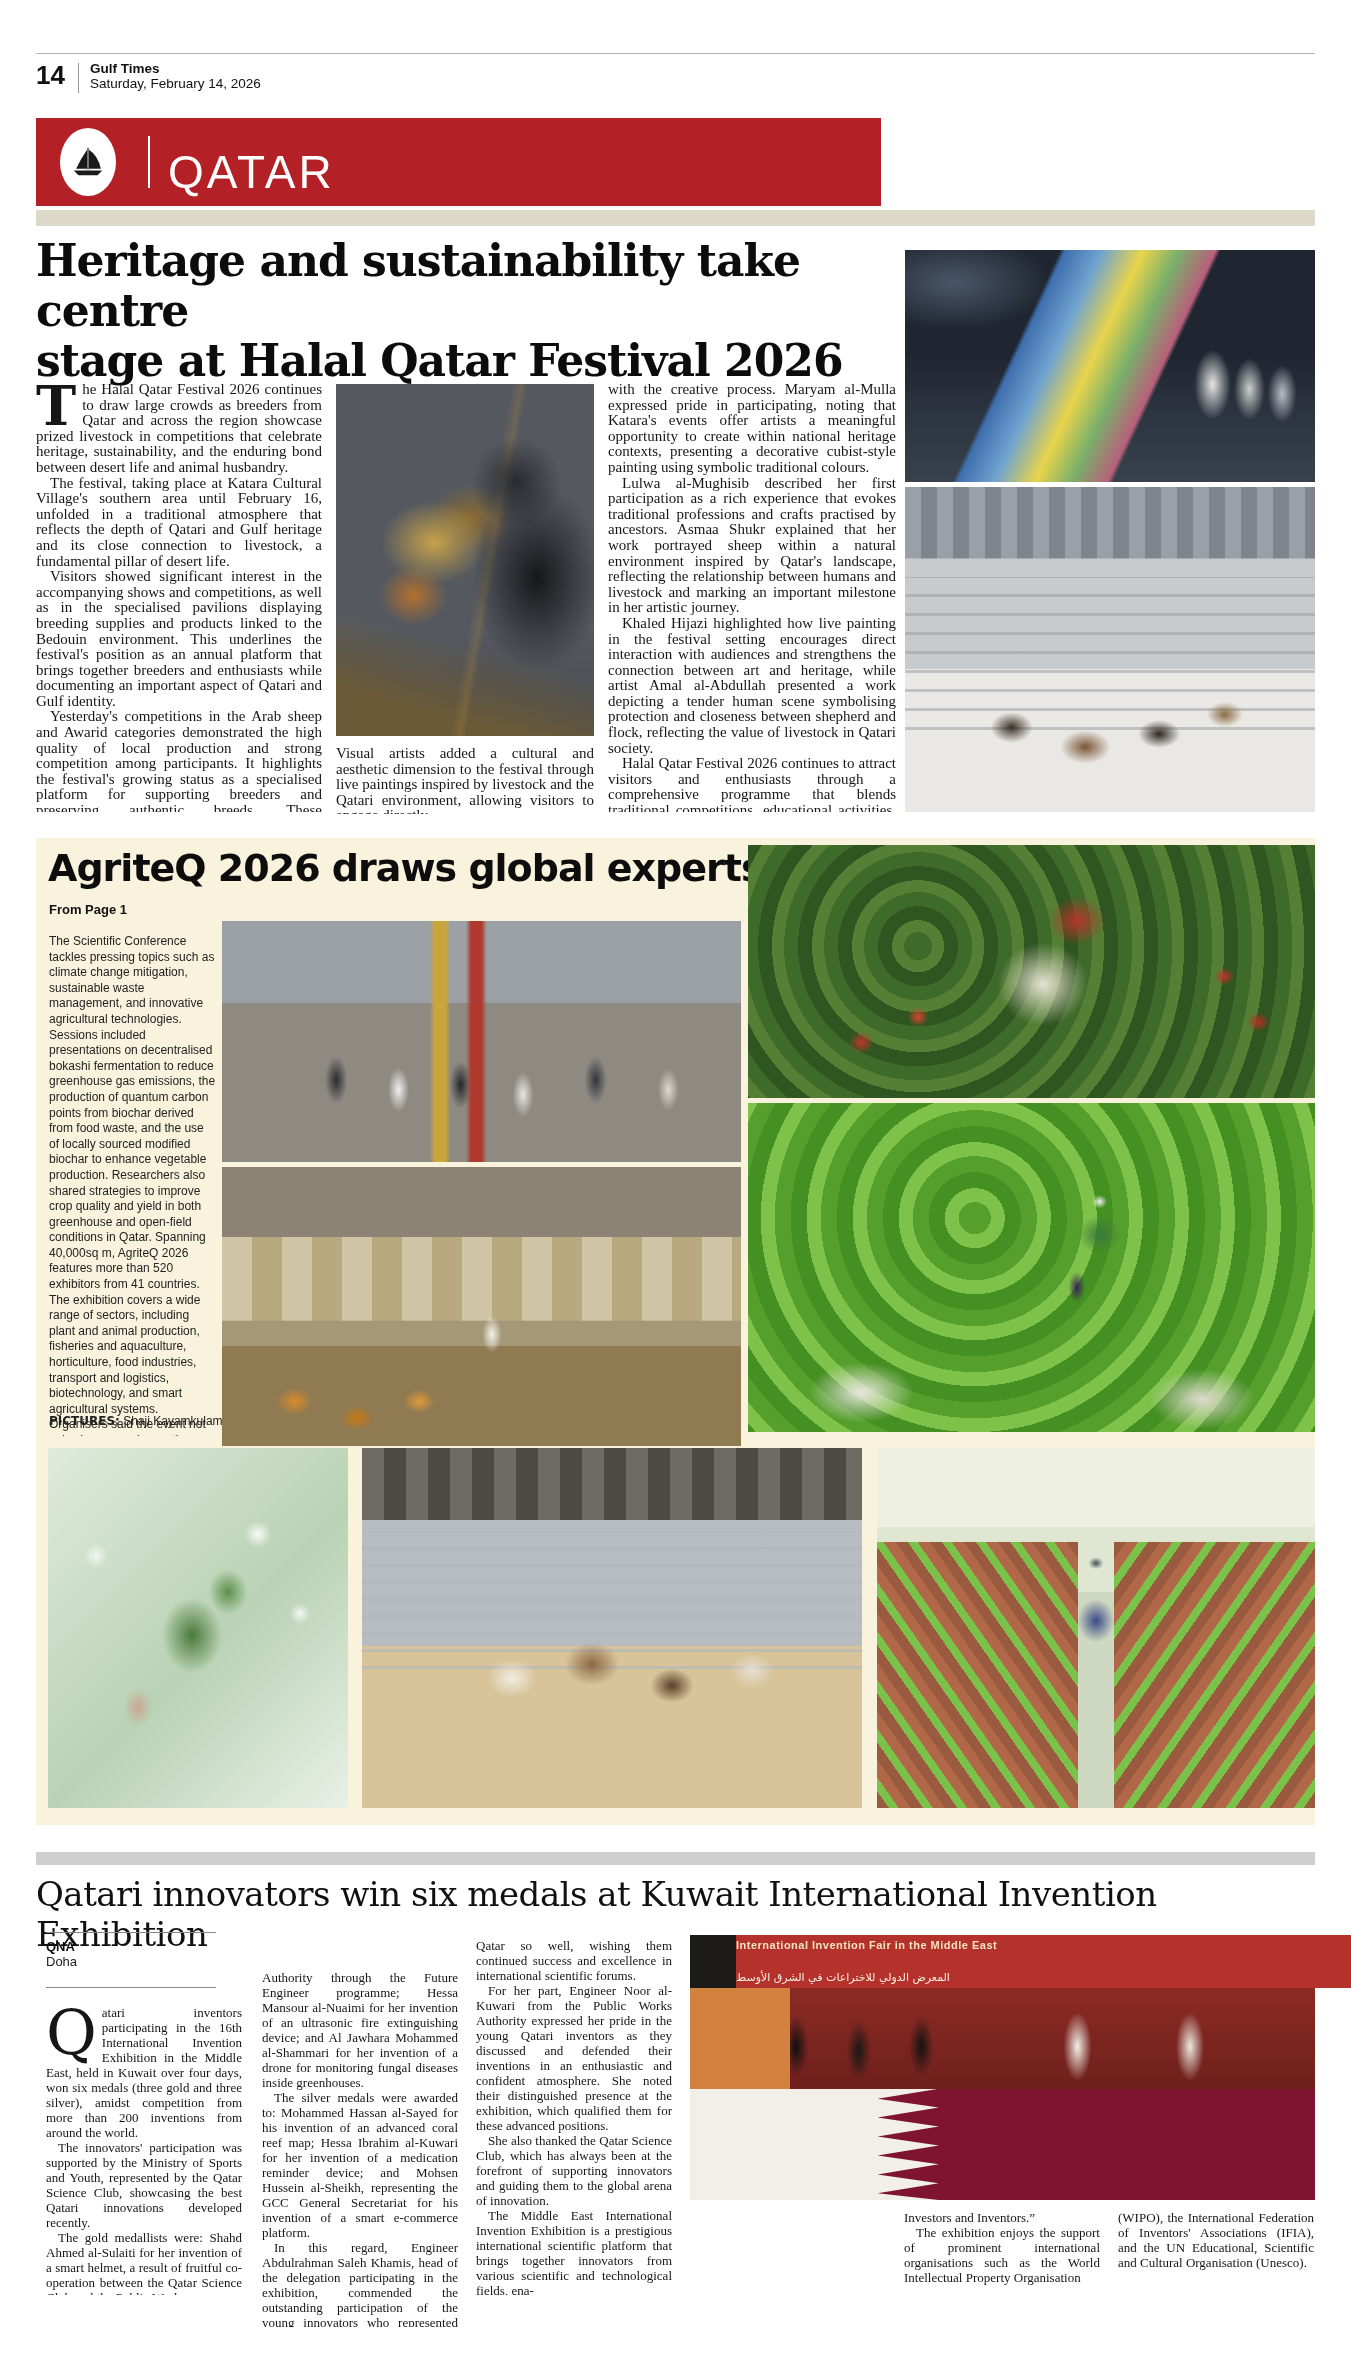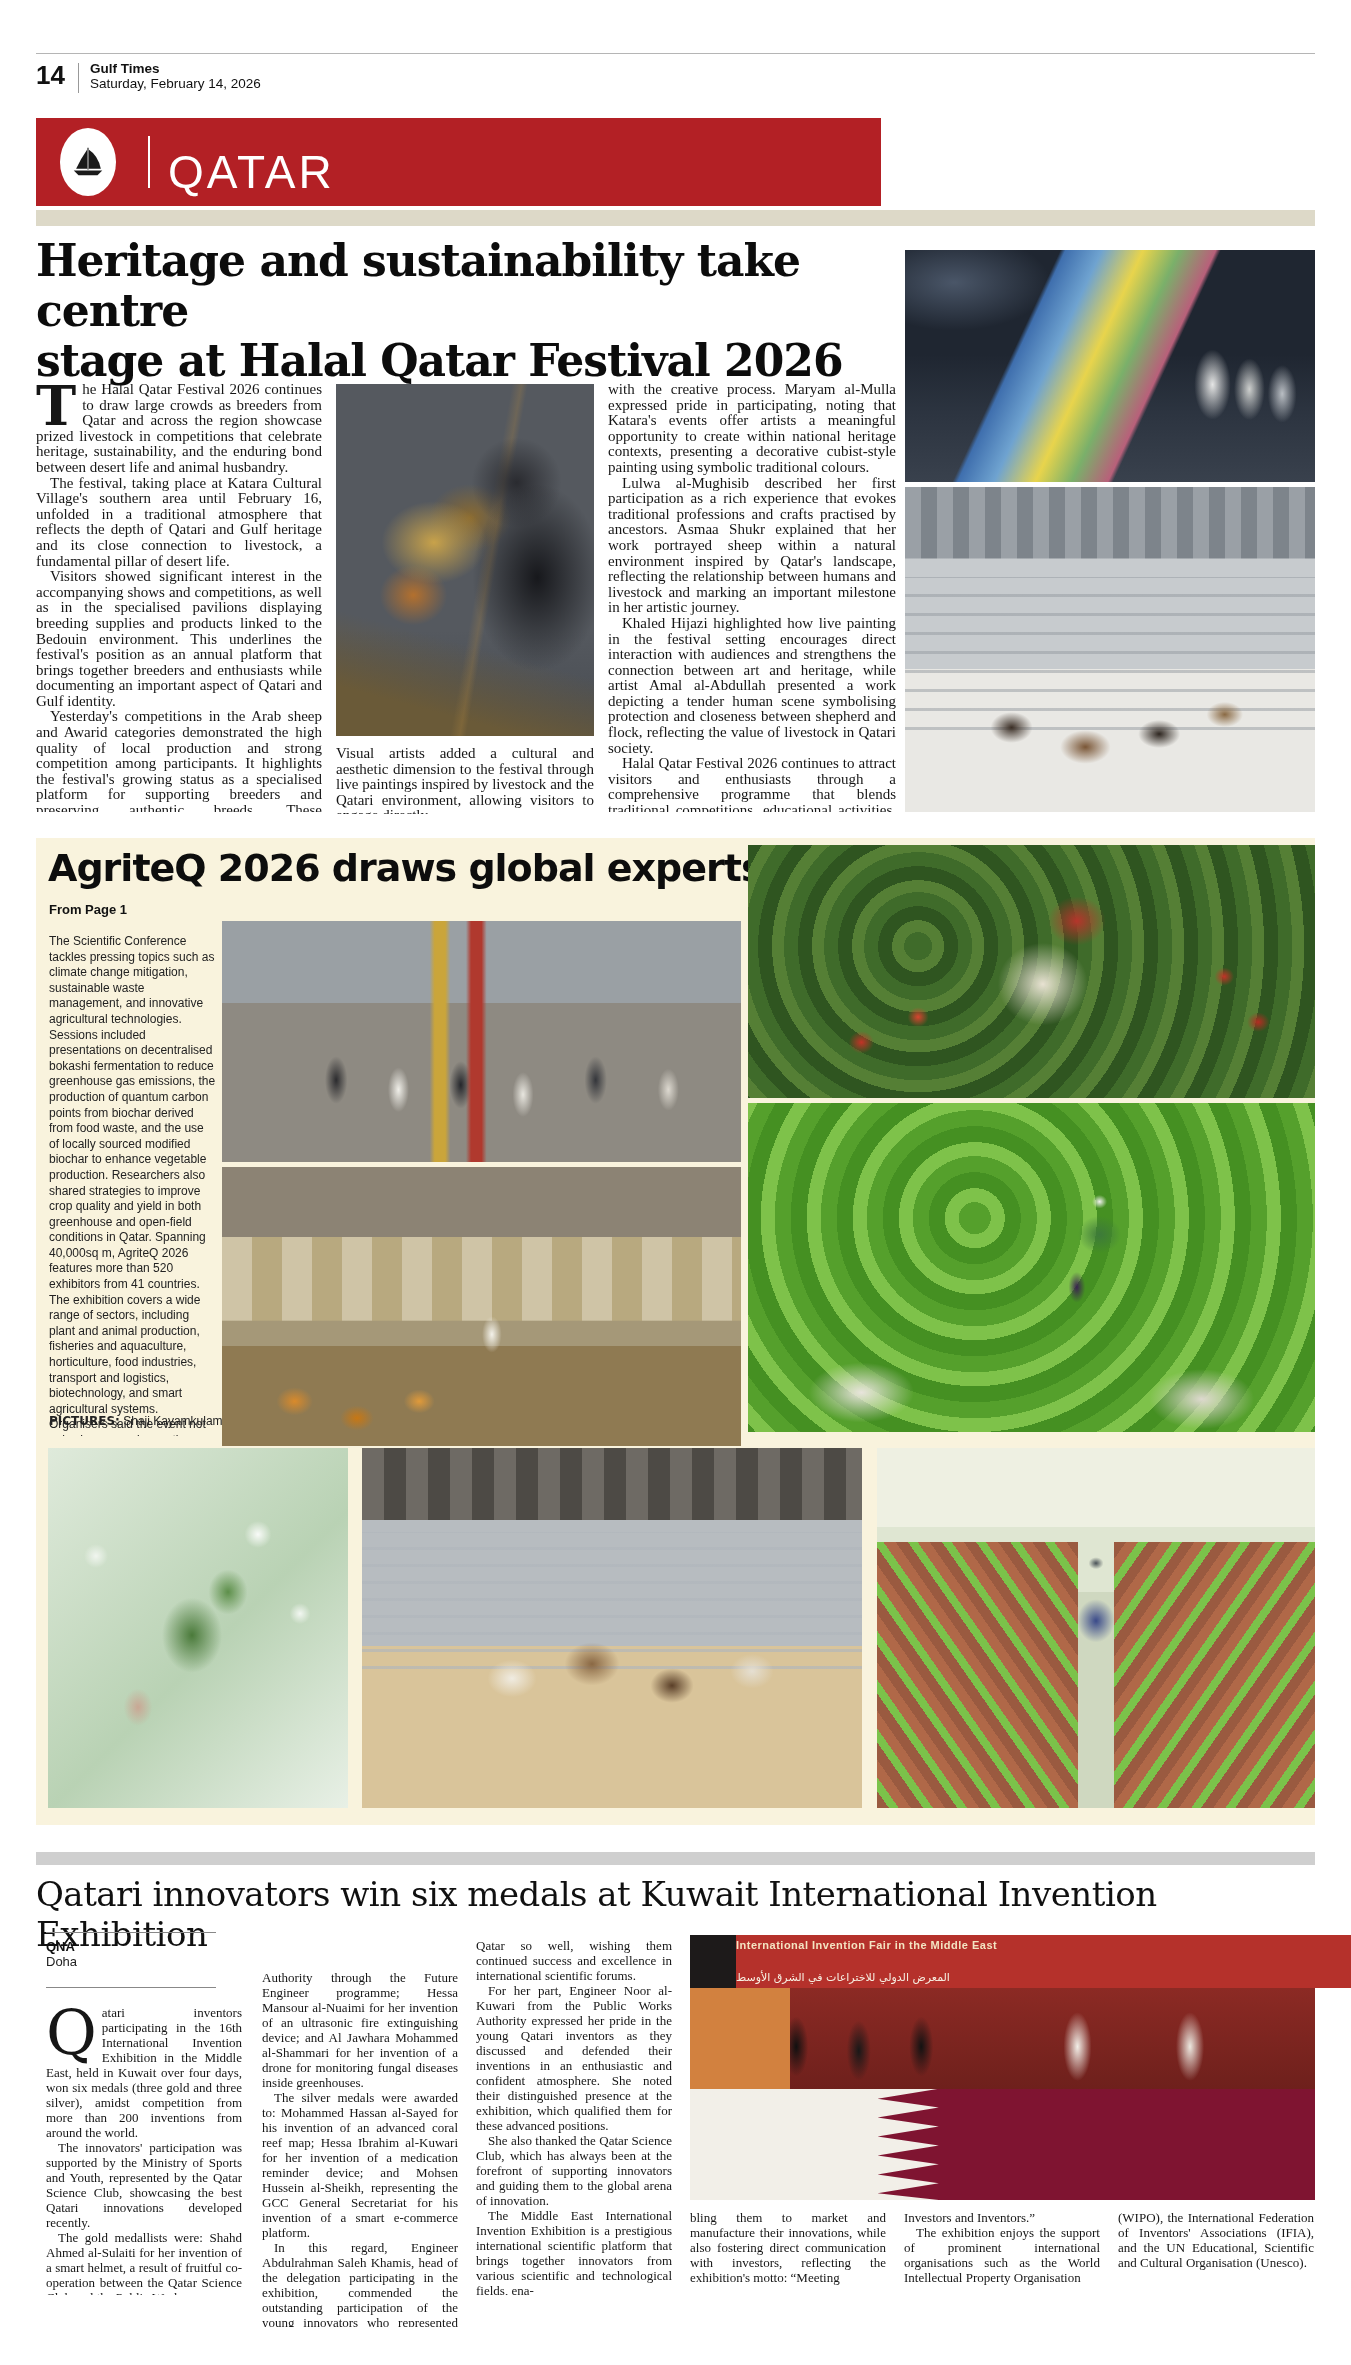--- a/index.html
+++ b/index.html
@@ -270,23 +270,20 @@
   <div class="ph ph-flag" style="left:690px;top:1935px;width:625px;height:265px;">
     <div class="flag-banner">
       <div class="l1">International Invention Fair in the Middle East</div>
       <div class="l2">المعرض الدولي للاختراعات في الشرق الأوسط</div>
     </div>
     <div class="flag-people"></div>
     <div class="flag-white"></div>
     <div class="flag-maroon"></div>
   </div>
 
-  <div class="b-col" style="left:690px;top:2210px;width:196px;height:80px;">
-      <p>bling them to market and manufacture their innovations, while also fostering direct communication with investors, reflecting the exhibition's motto: “Meeting</p>
-    </div>
   <div class="b-col" style="left:904px;top:2210px;width:196px;height:80px;">
       <p>Investors and Inventors.”</p>
       <p>The exhibition enjoys the support of prominent international organisations such as the World Intellectual Property Organisation</p>
     </div>
   <div class="b-col" style="left:1118px;top:2210px;width:196px;height:80px;">
       <p>(WIPO), the International Federation of Inventors' Associations (IFIA), and the UN Educational, Scientific and Cultural Organisation (Unesco).</p>
     </div>
 
 </div>
 

